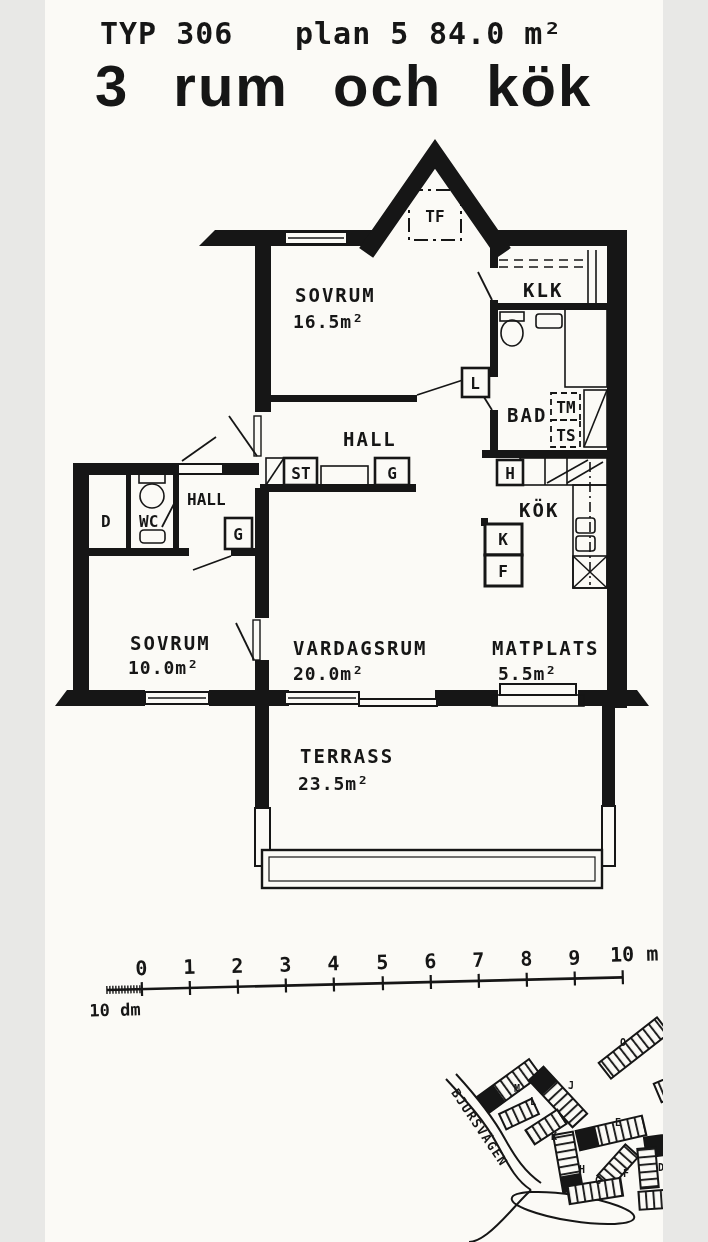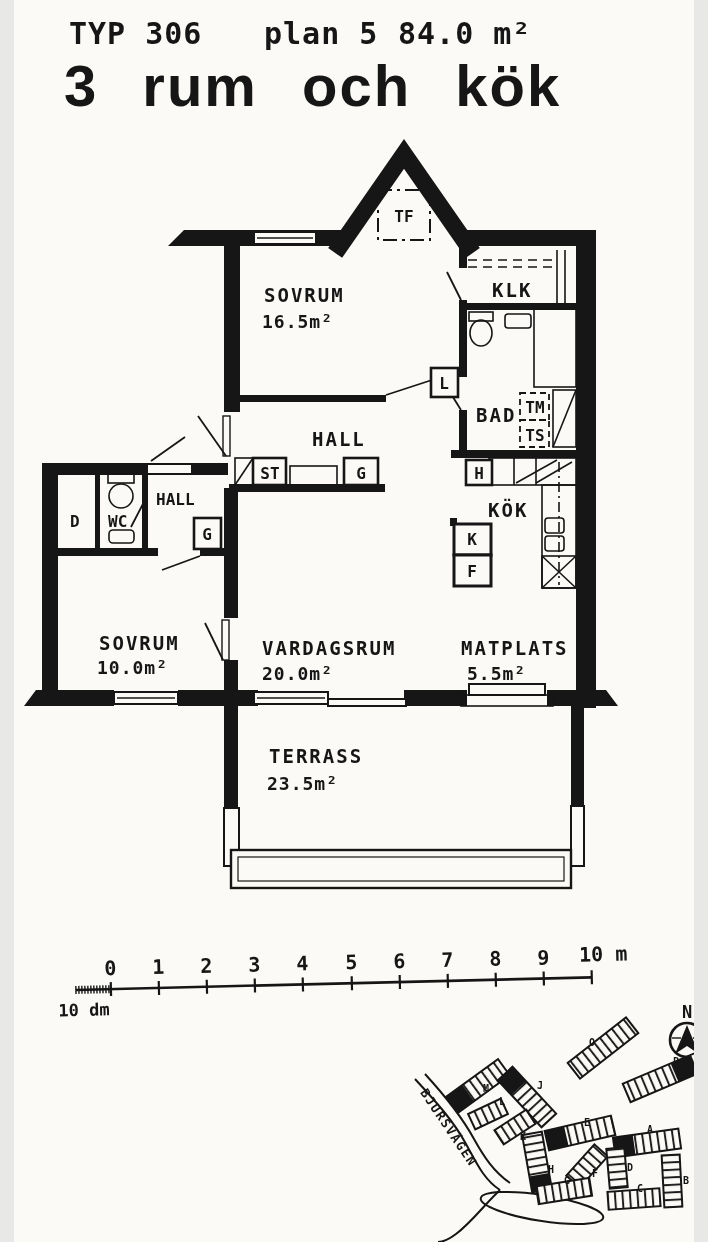--- a/index.html
+++ b/index.html
@@ -1,16 +1,16 @@
 <!DOCTYPE html>
 <html><head>
 <meta charset="utf-8">
 <style>
   html,body{margin:0;padding:0;background:#e8e8e6;}
-  .page{width:680px;height:1242px;background:#fbfaf6;margin:0 auto;position:relative;overflow:hidden;}
+  .page{width:618px;height:1242px;background:#fbfaf6;margin:0 auto;position:relative;overflow:hidden;}
   svg{display:block;}
   text{fill:#161616;}
   .hdr-small{font-family:"DejaVu Sans Mono",monospace;font-size:30px;font-weight:700;letter-spacing:1px;}
   .hdr-title{font-family:"Liberation Sans",sans-serif;font-size:58px;font-weight:700;letter-spacing:2px;word-spacing:26px;}
   .lbl{font-family:"DejaVu Sans Mono",monospace;font-weight:700;font-size:19px;letter-spacing:2px;}
   .lbl-sm{font-family:"DejaVu Sans Mono",monospace;font-weight:700;font-size:16px;}
   .lbl-area{font-family:"DejaVu Sans Mono",monospace;font-weight:700;font-size:18px;letter-spacing:1px;}
   .scale-num{font-family:"DejaVu Sans Mono",monospace;font-weight:700;font-size:20px;}
   .scale-sub{font-family:"DejaVu Sans Mono",monospace;font-weight:700;font-size:17px;}
   .site-letter{font-family:"DejaVu Sans Mono",monospace;font-weight:700;font-size:10px;}

